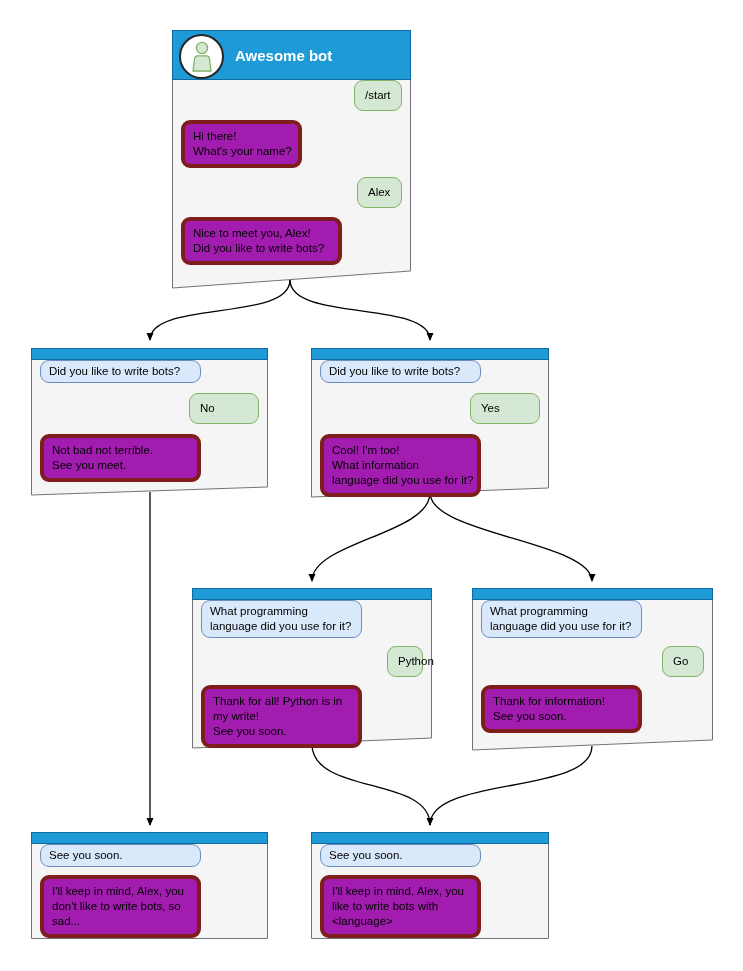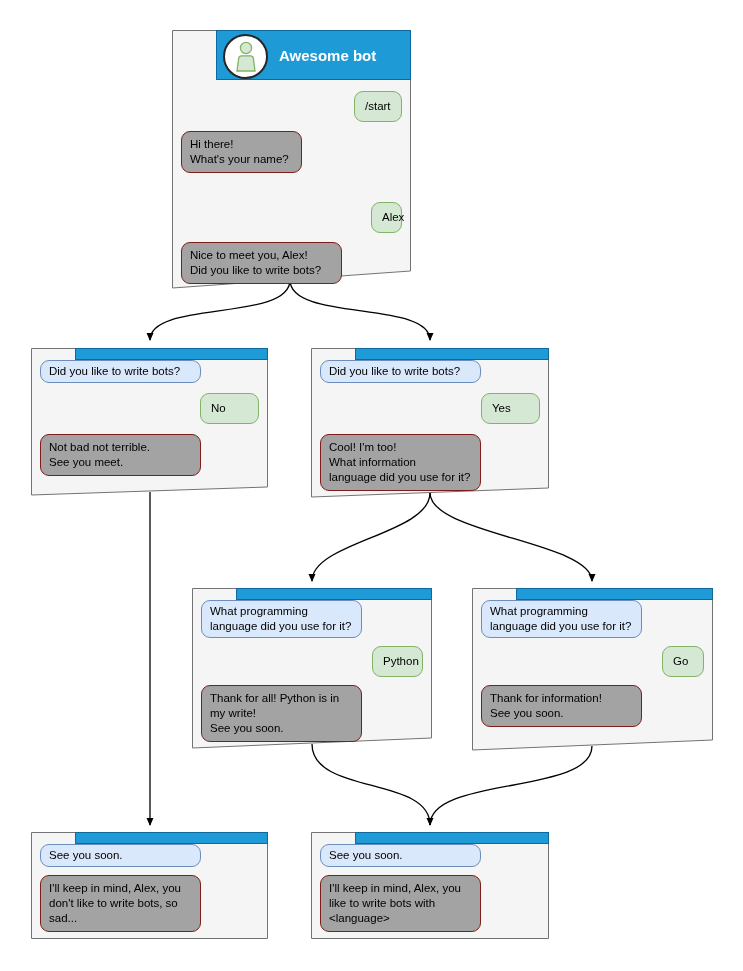--- a/index.html
+++ b/index.html
@@ -5,56 +5,56 @@
   html,body{margin:0;padding:0;}
   body{
     width:743px;height:971px;position:relative;background:#ffffff;
     font-family:"Liberation Sans",sans-serif;overflow:hidden;
   }
   #bg{position:absolute;left:0;top:0;z-index:0;}
 
   .win{position:absolute;z-index:2;}
   .hdr{
     position:absolute;left:0;top:0;right:0;box-sizing:border-box;
-    background:#1e9ad6;border:1px solid #0f699e;margin-left:44px;
+    background:#1e9ad6;border:1px solid #0f699e;
   }
   .hdr-lg{height:50px;display:flex;align-items:center;}
   .hdr-sm{height:12px;}
   .avatar{
     width:45px;height:45px;border-radius:50%;background:#ffffff;
     border:2px solid #262626;box-sizing:border-box;margin-left:6px;margin-top:2px;
     display:flex;align-items:center;justify-content:center;flex:0 0 auto;
   }
   .title{color:#ffffff;font-weight:bold;font-size:15px;margin-left:11px;white-space:pre;}
 
   .msgs{position:absolute;left:0;right:0;display:flex;flex-direction:column;}
-  .w0 .msgs{top:50px;padding-top:11px;gap:9px;}
+  .w0 .msgs{top:50px;padding-top:0;gap:9px;}
   .w1 .msgs,.w2 .msgs{top:12px;gap:10px;}
   .w3 .msgs,.w4 .msgs{top:12px;gap:8px;}
   .w5 .msgs,.w6 .msgs{top:12px;gap:8px;}
 
   .bubble{
     box-sizing:border-box;font-size:11.5px;line-height:15px;white-space:pre;
     border-radius:9px;color:#000000;
   }
   .bot{
-    background:#a3a3a3;border:1px solid #7f1d1d;padding:5px 8px;
+    background:#a21caf;border:4px solid #7f1d1d;padding:5px 8px;
     width:161px;align-self:flex-start;margin-left:9px;
   }
   .echo{
     background:#dae8fc;border:1px solid #6c8ebf;padding:3px 8px;
     width:161px;align-self:flex-start;margin-left:9px;
   }
   .user{
     background:#d5e8d4;border:1px solid #82b366;padding:7px 10px;
     align-self:flex-end;margin-right:9px;
   }
   .bw121{width:121px;}
-  .uw48{width:48px;} .uw49{width:31px;margin-top:20px;} .uw50{width:42px;}
-  .uw51{width:51px;} .uw59{width:59px;}
+  .uw48{width:48px;} .uw49{width:45px;} .uw50{width:42px;}
+  .uw51{width:36px;} .uw59{width:70px;}
 
   
   .w0{left:172px;top:30px;width:239px;height:258px;}
   .w1{left:31px;top:348px;width:237px;height:147px;}
   .w2{left:311px;top:348px;width:238px;height:149px;}
   .w3{left:192px;top:588px;width:240px;height:160px;}
   .w4{left:472px;top:588px;width:241px;height:162px;}
   .w5{left:31px;top:832px;width:237px;height:107px;}
   .w6{left:311px;top:832px;width:238px;height:107px;}
 </style>

